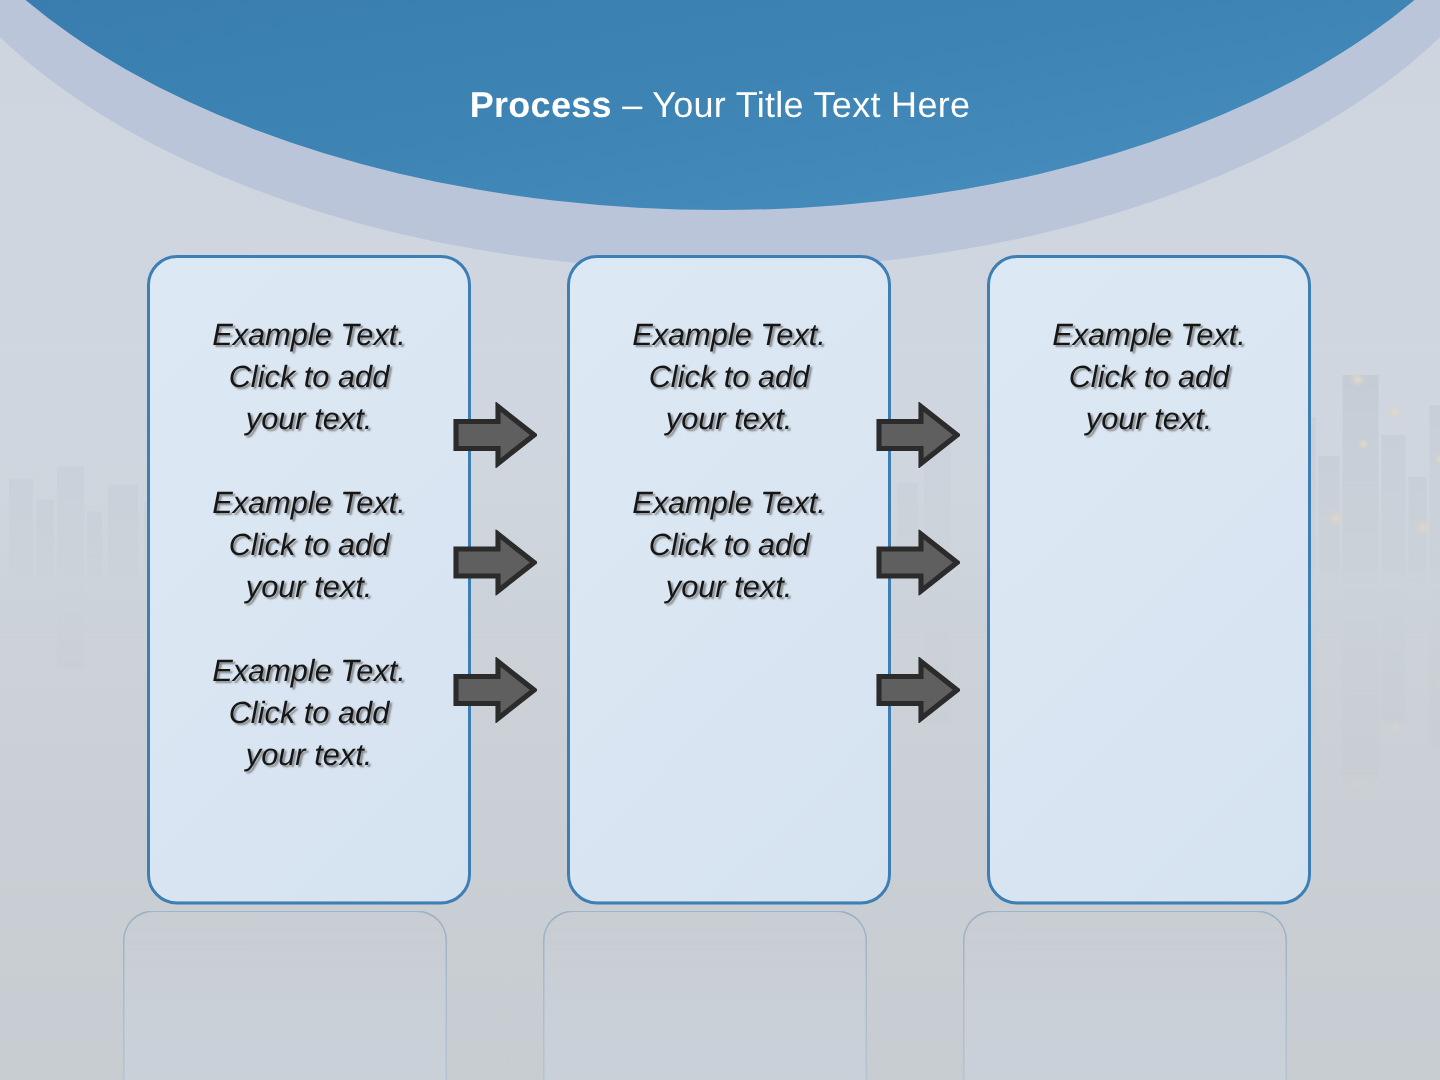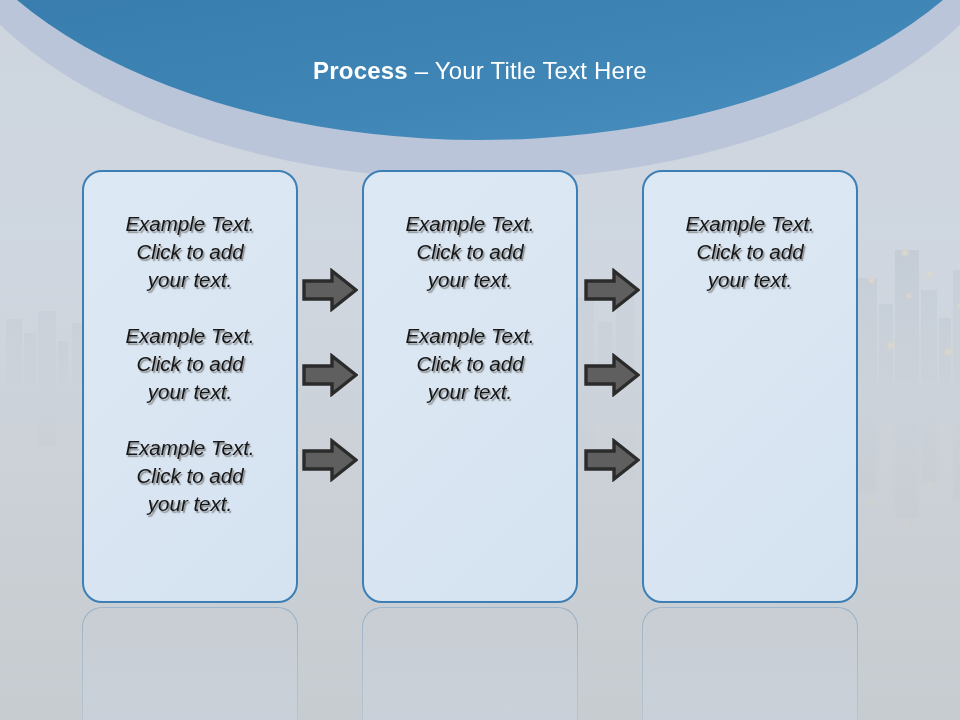--- a/index.html
+++ b/index.html
@@ -120,20 +120,21 @@
     position: absolute;
     top: 170px;
     width: 216px;
     height: 433px;
     border: 2px solid #3d7fb5;
     border-radius: 20px;
     background: linear-gradient(135deg, #dce8f4 0%, #dae6f2 45%, #d5e2f0 100%);
     box-sizing: border-box;
     padding: 38px 14px 0 14px;
     text-align: center;
+    margin-left: 16px;
   }
   .box-1 { left: 82px; }
   .box-2 { left: 362px; }
   .box-3 { left: 642px; }
 
   .para {
     font-style: italic;
     font-size: 20.5px;
     line-height: 28px;
     color: #161616;

